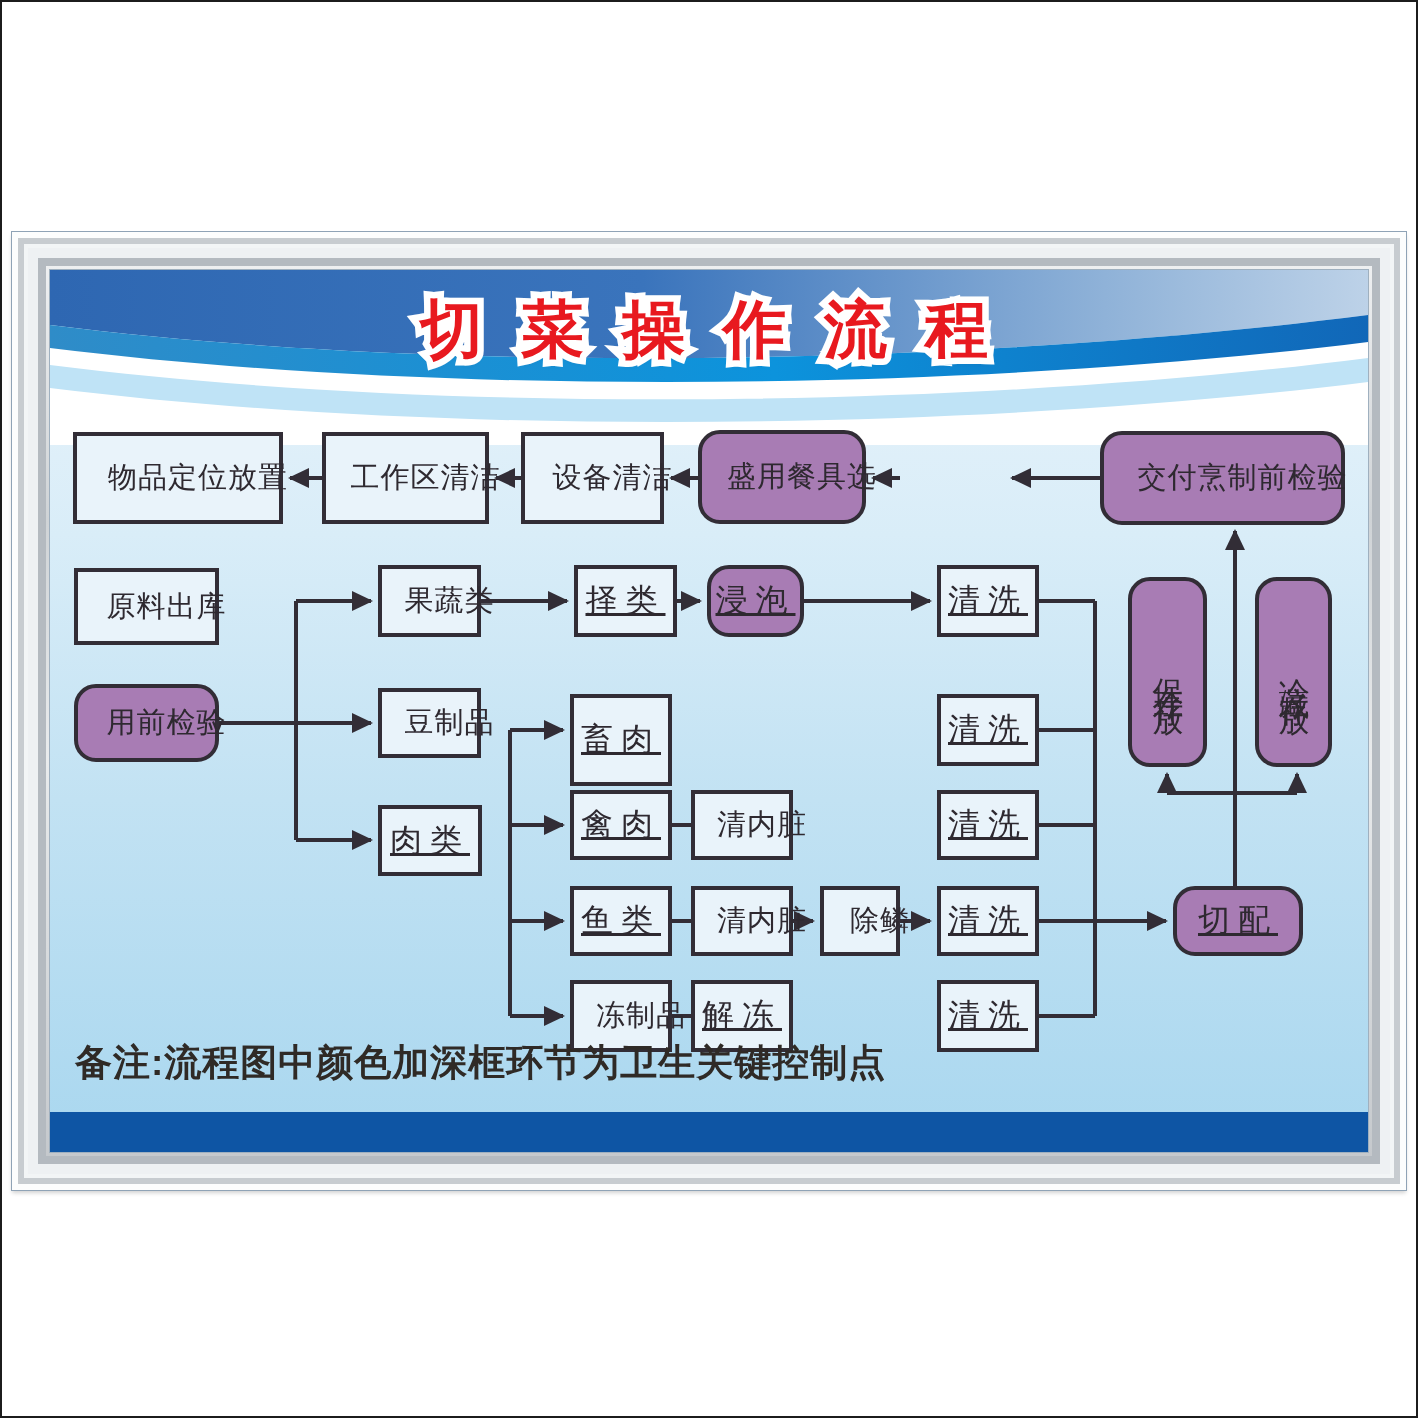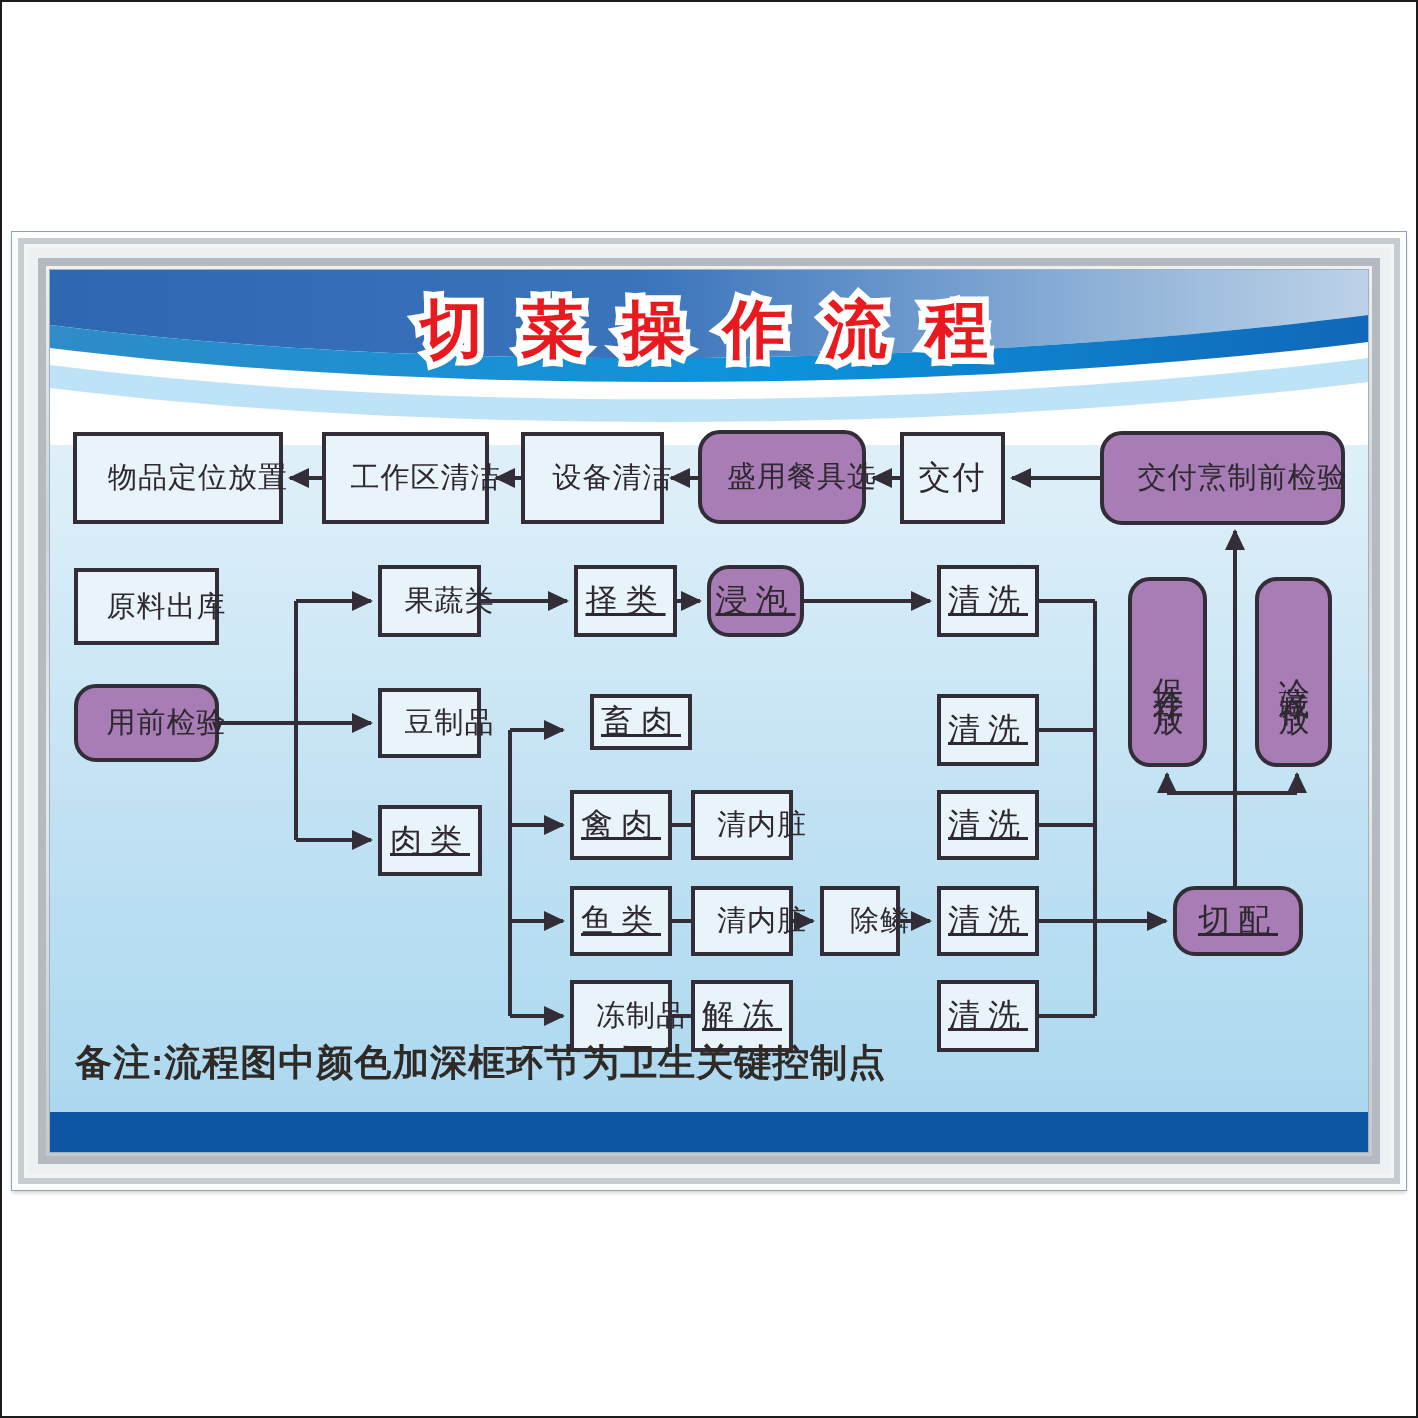--- a/index.html
+++ b/index.html
@@ -121,35 +121,34 @@
           <line x1="1117" y1="523" x2="1247" y2="523"></line>
           <line x1="1117" y1="523" x2="1117" y2="504" marker-end="url(#ah)"></line>
           <line x1="1247" y1="523" x2="1247" y2="504" marker-end="url(#ah)"></line>
         </g>
       </svg>
 
       <div class="node small" style="left:23px;top:162px;width:210px;height:92px">物品定位放置</div>
       <div class="node small" style="left:272px;top:162px;width:167px;height:92px">工作区清洁</div>
       <div class="node small" style="left:471px;top:162px;width:143px;height:92px">设备清洁</div>
       <div class="node small hl" style="left:648px;top:160px;width:168px;height:94px">盛用餐具选</div>
-      <div class="node" style="left:850px;top:162px;width:105px;height:92px">交付</div>
       <div class="node small hl" style="left:1050px;top:161px;width:245px;height:94px">交付烹制前检验</div>
 
       <div class="node small" style="left:24px;top:298px;width:145px;height:77px">原料出库</div>
       <div class="node small hl" style="left:24px;top:414px;width:145px;height:78px">用前检验</div>
 
       <div class="node small" style="left:328px;top:295px;width:103px;height:72px">果蔬类</div>
       <div class="node wide" style="left:524px;top:295px;width:103px;height:72px">择类</div>
       <div class="node wide hl" style="left:657px;top:295px;width:97px;height:72px">浸泡</div>
       <div class="node wide" style="left:887px;top:295px;width:102px;height:72px">清洗</div>
 
       <div class="node small" style="left:328px;top:418px;width:103px;height:70px">豆制品</div>
       <div class="node wide" style="left:328px;top:535px;width:104px;height:71px">肉类</div>
 
-      <div class="node wide" style="left:540px;top:424px;width:102px;height:56px">畜肉</div>
+      <div class="node wide" style="left:520px;top:424px;width:102px;height:92px">畜肉</div>
       <div class="node wide" style="left:520px;top:520px;width:102px;height:70px">禽肉</div>
       <div class="node small" style="left:641px;top:520px;width:102px;height:70px">清内脏</div>
       <div class="node wide" style="left:520px;top:616px;width:102px;height:70px">鱼类</div>
       <div class="node small" style="left:641px;top:616px;width:102px;height:70px">清内脏</div>
       <div class="node small" style="left:770px;top:616px;width:80px;height:70px">除鳞</div>
       <div class="node small" style="left:520px;top:710px;width:102px;height:72px">冻制品</div>
       <div class="node wide" style="left:641px;top:710px;width:102px;height:72px">解冻</div>
 
       <div class="node wide" style="left:887px;top:424px;width:102px;height:72px">清洗</div>
       <div class="node wide" style="left:887px;top:520px;width:102px;height:70px">清洗</div>

